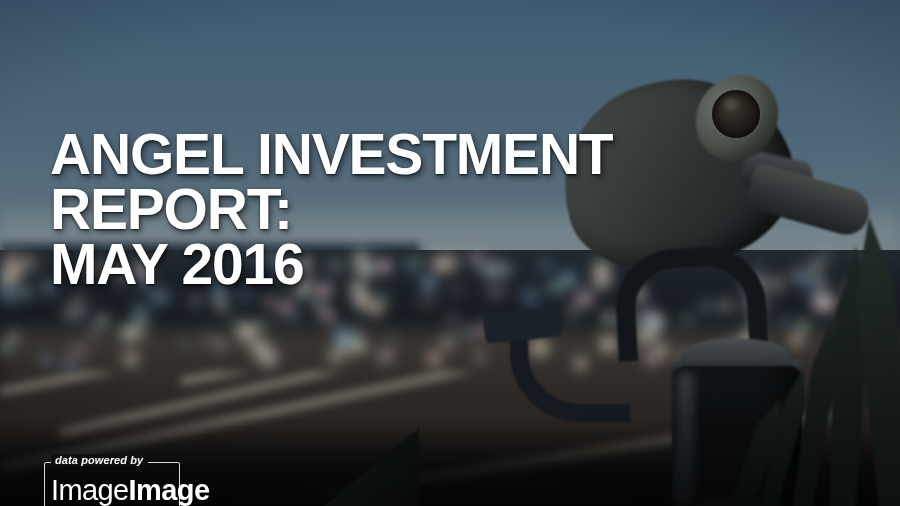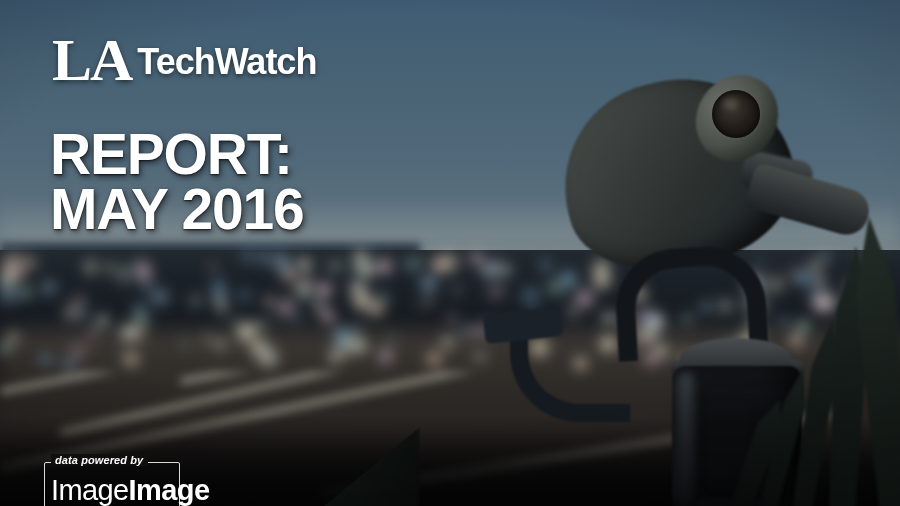--- a/index.html
+++ b/index.html
@@ -467,26 +467,23 @@
       <div class="leaf l4"></div>
       <div class="leaf l3"></div>
       <div class="leaf l1"></div>
       <div class="leaf l2"></div>
     </div>
     <div class="leaf-lo"></div>
 
     <div class="vignette"></div>
   </div>
 
-  <div class="logo">
-    <span class="logo-la">LA</span>
-    <span class="logo-tw">TechWatch</span>
-  </div>
 
   <h1 class="headline">
+    <span class="hl-line">ANGEL INVESTMENT</span>
     <span class="hl-line">REPORT:</span>
     <span class="hl-line">MAY 2016</span>
   </h1>
 
   <div class="cb">
     <span class="cb-label">data powered by</span>
     <span class="cb-word"><span>Image</span><span class="b">Image</span></span>
   </div>
 
 

